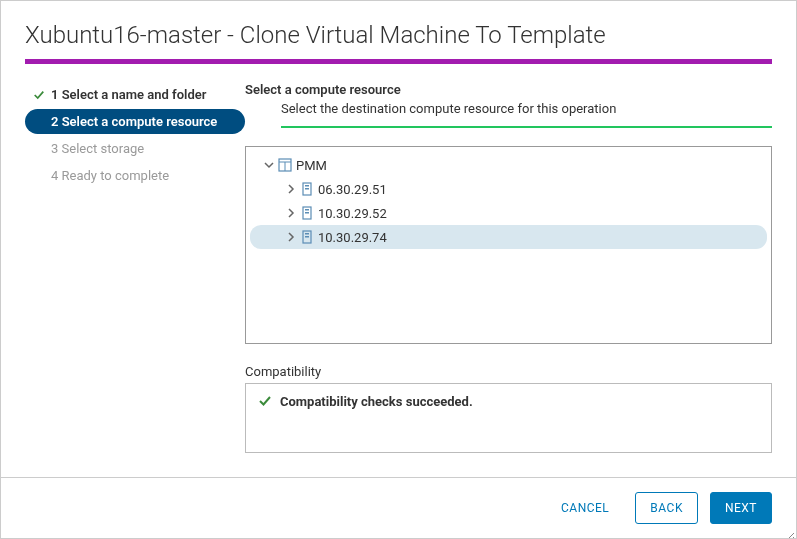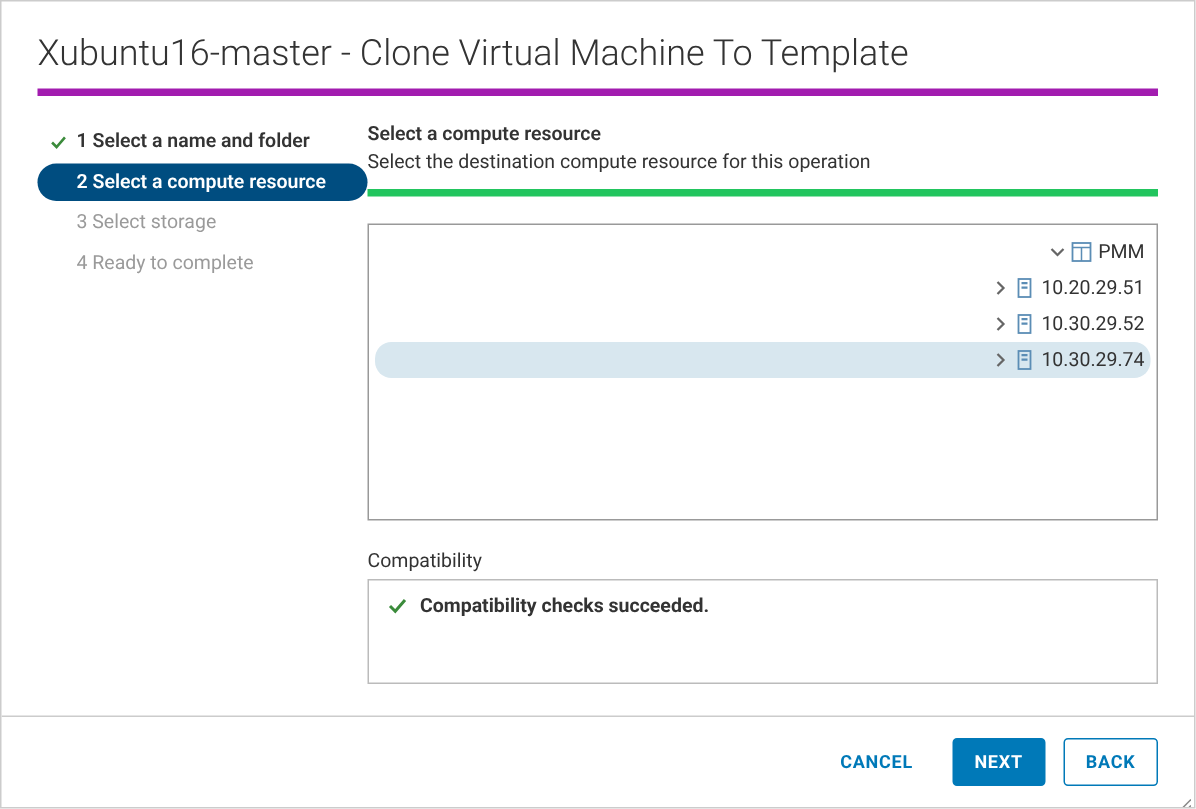--- a/index.html
+++ b/index.html
@@ -62,41 +62,41 @@
   }
   .section-title {
     font-size: 13px;
     font-weight: 600;
     color: #333;
     margin-bottom: 4px;
   }
   .section-desc {
     font-size: 13px;
     color: #333;
-    border-bottom: 5px solid #22c55e;
+    border-bottom: 2px solid #22c55e;
     padding-bottom: 10px;
     margin-bottom: 18px;
+    margin-left: 36px;
   }
   .tree-box {
     border: 1px solid #999;
     height: 198px;
     padding: 6px 4px;
     font-size: 13px;
     color: #333;
     overflow: auto;
     margin-bottom: 20px;
   }
   .tree-row {
     display: flex;
     align-items: center;
     gap: 4px;
     height: 24px;
     padding: 0 4px;
     cursor: pointer;
-    justify-content: flex-end;
   }
   .tree-row.selected {
     background: #d8e7ef;
     border-radius: 11px;
   }
   .indent-1 { padding-left: 14px; }
   .indent-2 { padding-left: 36px; }
   .arrow {
     width: 10px;
     display: inline-flex;
@@ -138,21 +138,21 @@
     display: flex;
     justify-content: flex-end;
     gap: 12px;
   }
   .btn {
     font-size: 12px;
     letter-spacing: 0.5px;
     padding: 8px 14px;
     border-radius: 3px;
     cursor: pointer;
-    font-weight: 700;
+    font-weight: 400;
     font-family: inherit;
   }
   .btn-cancel {
     background: transparent;
     border: none;
     color: #0079b8;
   }
   .btn-back {
     background: #fff;
     border: 1px solid #0079b8;
@@ -229,21 +229,21 @@
                 <polyline points="3,1 7,5 3,9" fill="none" stroke="#666" stroke-width="1.5"></polyline>
               </svg>
           </span>
           <span class="icon">
             <svg viewBox="0 0 14 14" width="14" height="14">
                 <rect x="3" y="1" width="8" height="12" fill="none" stroke="#5b8db5" stroke-width="1.2"></rect>
                 <rect x="5" y="3" width="4" height="1.5" fill="#5b8db5"></rect>
                 <rect x="5" y="6" width="4" height="1.5" fill="#5b8db5"></rect>
               </svg>
           </span>
-          <span class="tree-label">10.20.29.51</span>
+          <span class="tree-label">06.30.29.51</span>
         </div>
         <div class="tree-row indent-2">
           <span class="arrow">
             <svg viewBox="0 0 10 10" width="10" height="10">
                 <polyline points="3,1 7,5 3,9" fill="none" stroke="#666" stroke-width="1.5"></polyline>
               </svg>
           </span>
           <span class="icon">
             <svg viewBox="0 0 14 14" width="14" height="14">
                 <rect x="3" y="1" width="8" height="12" fill="none" stroke="#5b8db5" stroke-width="1.2"></rect>
@@ -278,22 +278,22 @@
             </svg>
         </span>
         <span>Compatibility checks succeeded.</span>
       </div>
     </div>
   </div>
 </div>
 
 <div class="footer">
   <button class="btn btn-cancel">CANCEL</button>
+  <button class="btn btn-back">BACK</button>
   <button class="btn btn-next">NEXT</button>
-  <button class="btn btn-back">BACK</button>
 </div>
 
 <div class="resizer">
   <svg viewBox="0 0 10 10" width="10" height="10">
     <line x1="2" y1="10" x2="10" y2="2" stroke="#888"></line>
     <line x1="6" y1="10" x2="10" y2="6" stroke="#888"></line>
   </svg>
 </div>
 
 </body></html>

